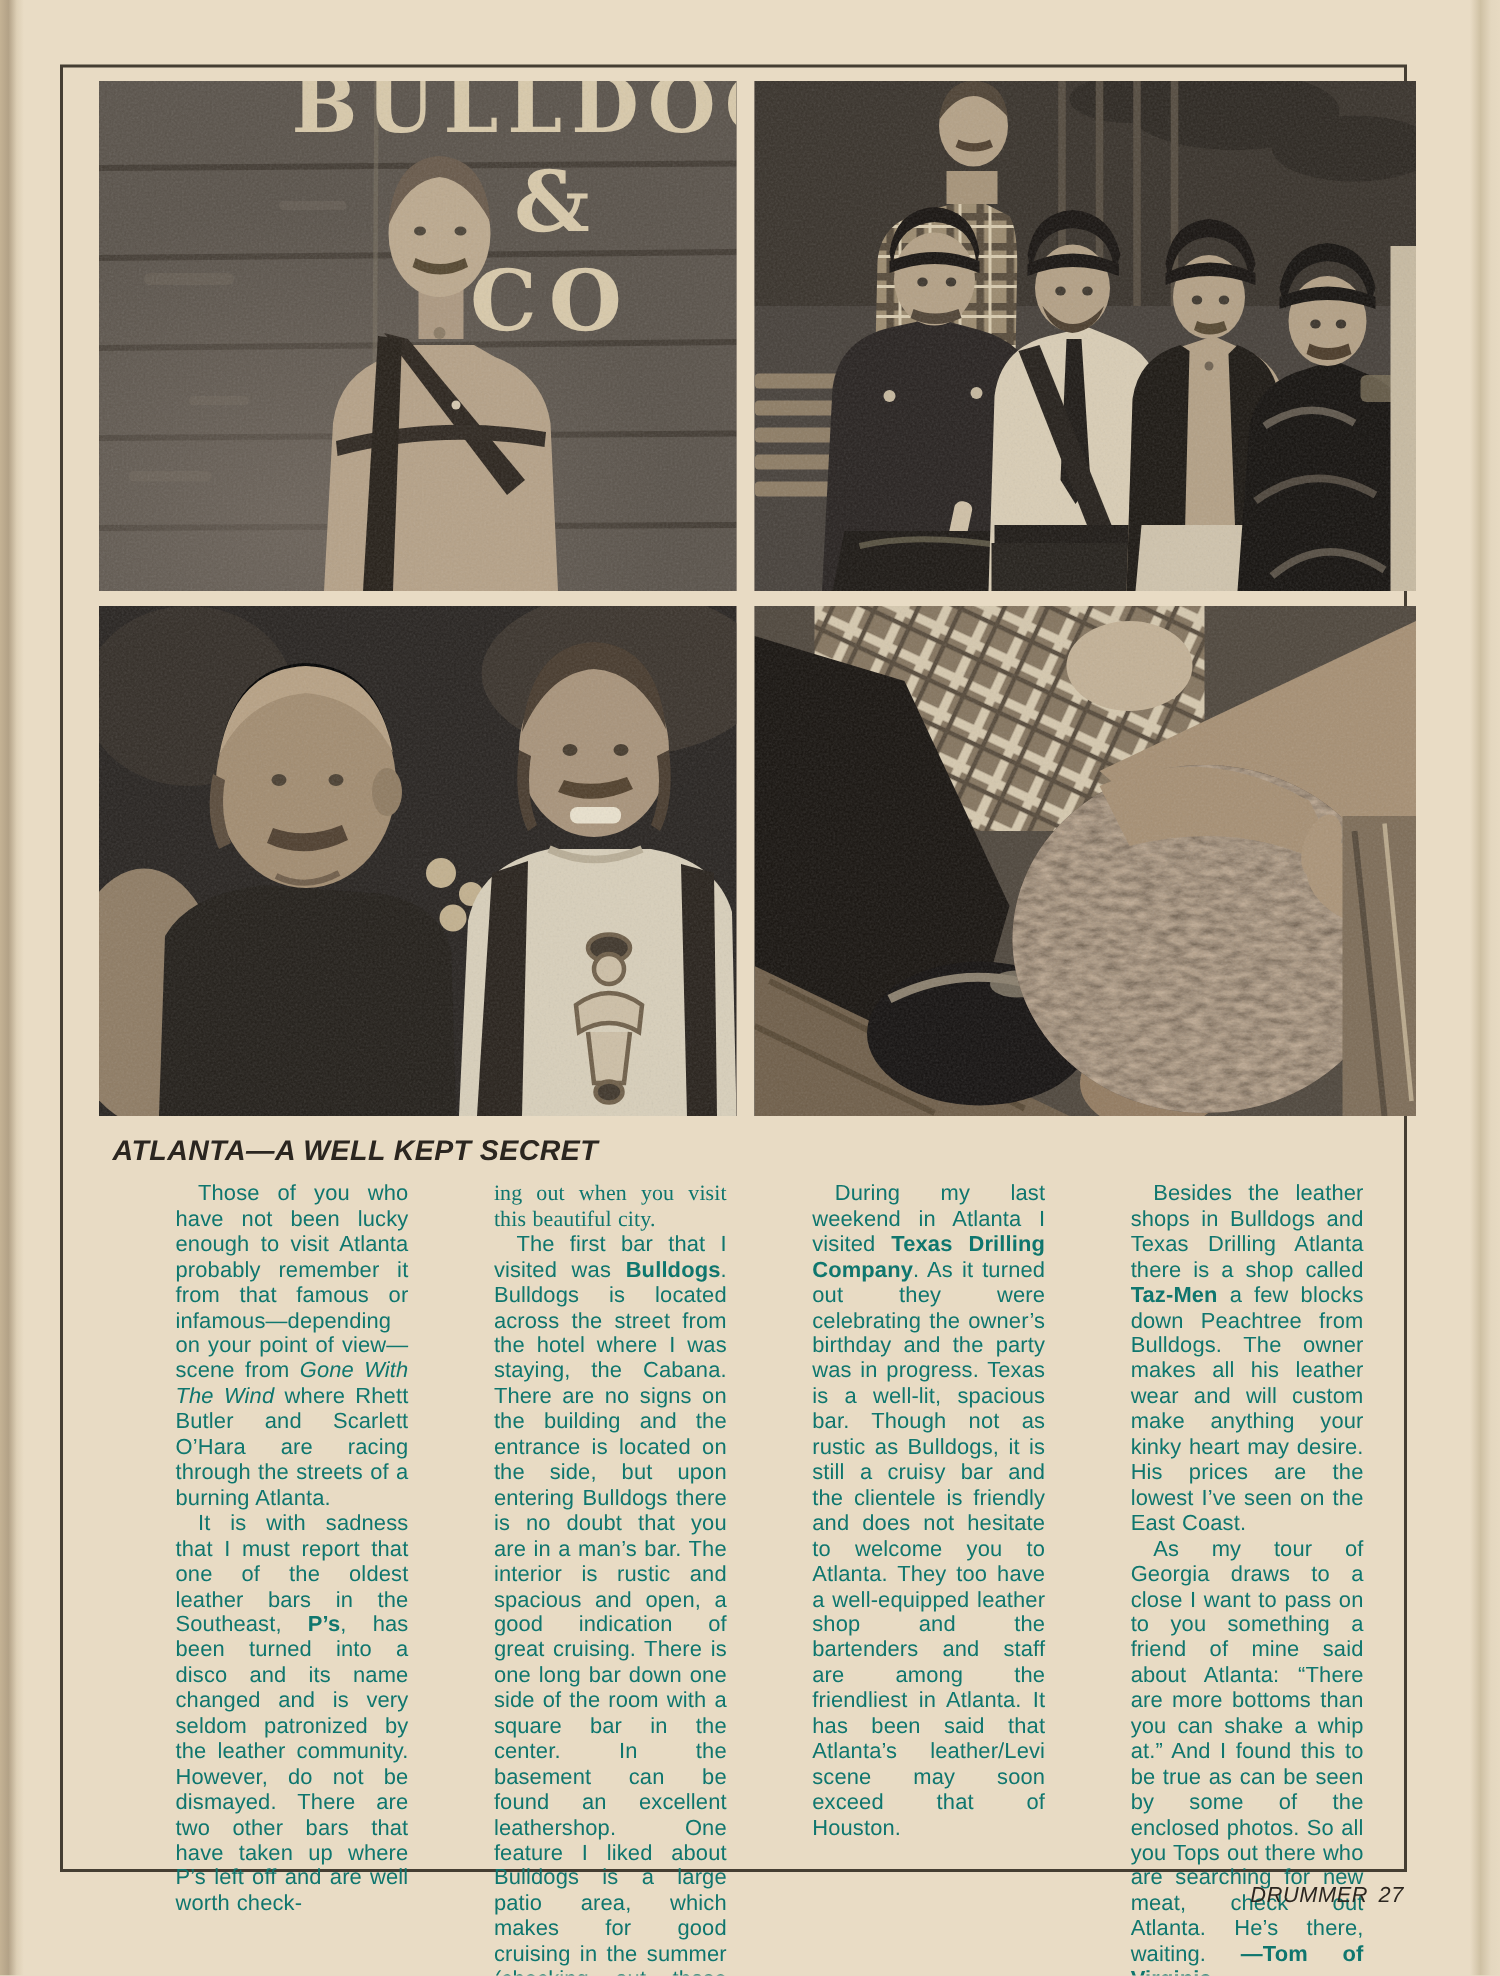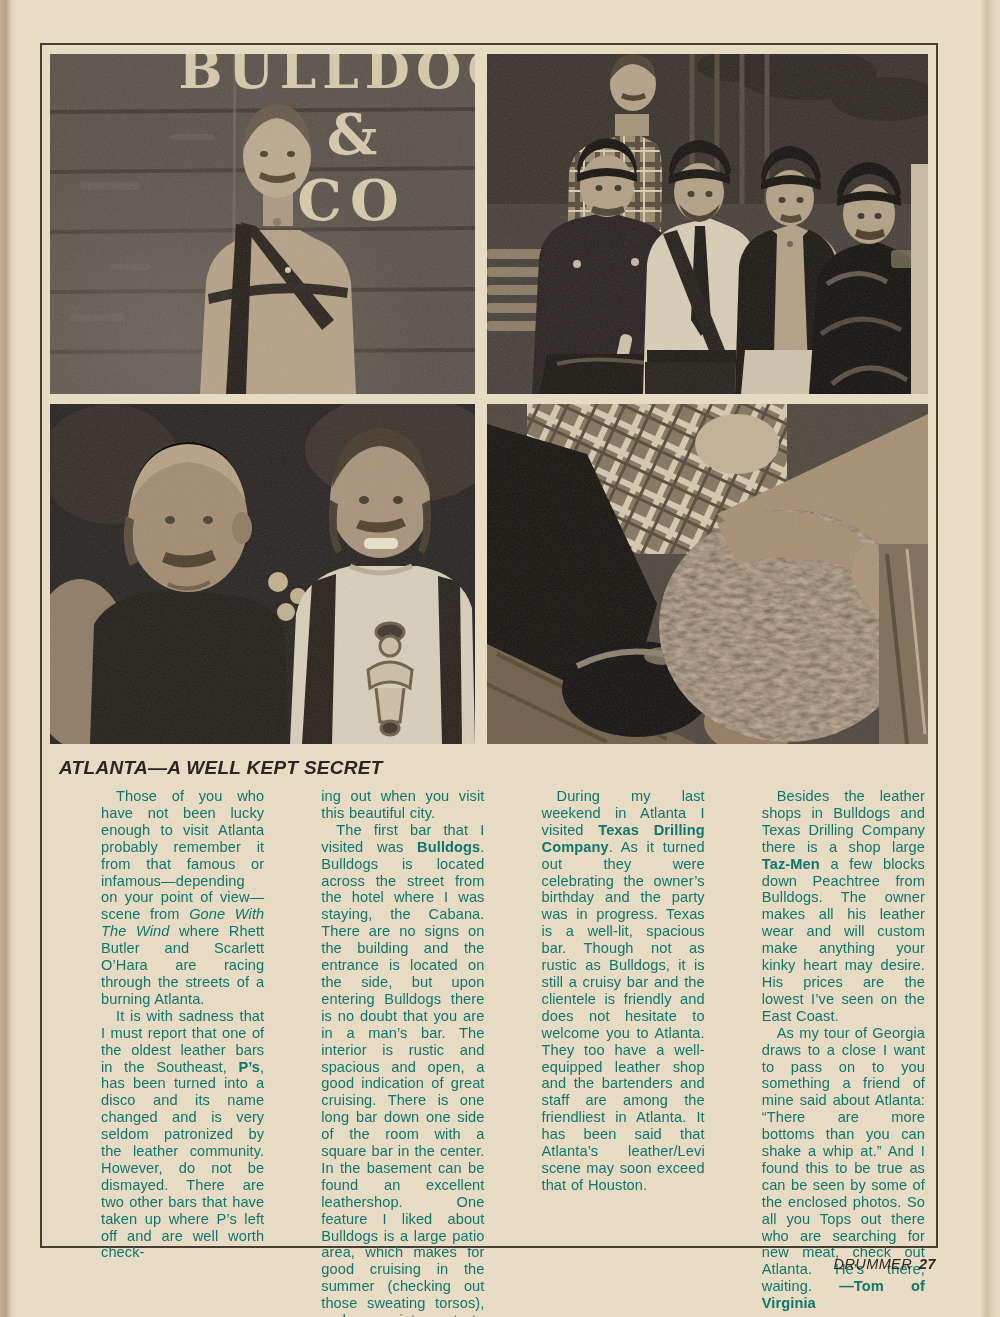--- a/index.html
+++ b/index.html
@@ -12,21 +12,21 @@
     position:absolute;left:0;top:0;width:16px;height:1317px;
     background:linear-gradient(90deg,#c4b294 0%,#b3a287 35%,#ddcfb5 70%,#e9dcc5 100%);
   }
   .page-edge-right{
     position:absolute;left:980px;top:0;width:20px;height:1317px;
     background:linear-gradient(90deg,#e9dcc5 0%,#cfc1a4 35%,#e4d7bf 70%,#e7dac2 100%);
   }
   .frame{
     position:absolute;left:40px;top:43px;width:898px;height:1205px;
     box-sizing:border-box;border:2px solid #453e33;background:#e8dbc4;
-    padding:9px 8px;
+    padding:9px 24px;
   }
   .photo-grid{
     display:grid;
     grid-template-columns:425px 441px;
     grid-template-rows:340px 340px;
     gap:10px 12px;
   }
   .photo{position:relative;overflow:hidden;background:#4a433c;}
   .photo svg{display:block;width:100%;height:100%;}
   .article{margin-top:13px;padding:0 3px;}
@@ -35,26 +35,26 @@
     color:#2b2620;margin:2px 0 9px 6px;
   }
   .columns{display:flex;gap:9px;}
   .col{
     width:211px;font-size:14.6px;line-height:16.9px;color:#0f766e;
     text-align:justify;letter-spacing:.1px;
     word-spacing:.5px;
     margin-left:48px;
   }
   .col p{margin:0;text-indent:15px;}
-  .col p.cont{text-indent:0;}
+  .col p.cont{text-indent:0;font-family:Liberation Serif, serif;}
   .footer{
     position:absolute;right:64px;top:1256px;
     font-style:italic;font-size:14.5px;color:#2b2620;letter-spacing:.4px;
   }
-  .footer .pagenum{font-weight:bold;margin-left:7px;}
+  .footer .pagenum{font-weight:normal;margin-left:7px;}
 </style>
 </head>
 <body>
 
 <div class="page-edge-left"></div>
 <div class="page-edge-right"></div>
 
 <div class="frame">
 
   <div class="photo-grid">
@@ -342,21 +342,21 @@
           <p><span>It is with sadness that I must report that one of the oldest leather bars in the Southeast, </span><span style="font-weight: bold;">P’s</span><span>, has been turned into a disco and its name changed and is very seldom patronized by the leather community. However, do not be dismayed. There are two other bars that have taken up where P’s left off and are well worth check-</span></p>
         </div>
       <div class="col">
           <p class="cont"><span>ing out when you visit this beautiful city.</span></p>
           <p><span>The first bar that I visited was </span><span style="font-weight: bold;">Bulldogs</span><span>. Bulldogs is located across the street from the hotel where I was staying, the Cabana. There are no signs on the building and the entrance is located on the side, but upon entering Bulldogs there is no doubt that you are in a man’s bar. The interior is rustic and spacious and open, a good indication of great cruising. There is one long bar down one side of the room with a square bar in the center. In the basement can be found an excellent leathershop. One feature I liked about Bulldogs is a large patio area, which makes for good cruising in the summer (checking out those sweating torsos), and a quiet spot to gather and carry on a conversation.</span></p>
         </div>
       <div class="col">
           <p><span>During my last weekend in Atlanta I visited </span><span style="font-weight: bold;">Texas Drilling Company</span><span>. As it turned out they were celebrating the owner’s birthday and the party was in progress. Texas is a well-lit, spacious bar. Though not as rustic as Bulldogs, it is still a cruisy bar and the clientele is friendly and does not hesitate to welcome you to Atlanta. They too have a well-equipped leather shop and the bartenders and staff are among the friendliest in Atlanta. It has been said that Atlanta’s leather/Levi scene may soon exceed that of Houston.</span></p>
         </div>
       <div class="col">
-          <p><span>Besides the leather shops in Bulldogs and Texas Drilling Company there is a shop large </span><span style="font-weight: bold;">Taz-Men</span><span> a few blocks down Peachtree from Bulldogs. The owner makes all his leather wear and will custom make anything your kinky heart may desire. His prices are the lowest I’ve seen on the East Coast.</span></p>
+          <p><span>Besides the leather shops in Bulldogs and Texas Drilling Atlanta there is a shop called </span><span style="font-weight: bold;">Taz-Men</span><span> a few blocks down Peachtree from Bulldogs. The owner makes all his leather wear and will custom make anything your kinky heart may desire. His prices are the lowest I’ve seen on the East Coast.</span></p>
           <p><span>As my tour of Georgia draws to a close I want to pass on to you something a friend of mine said about Atlanta: “There are more bottoms than you can shake a whip at.” And I found this to be true as can be seen by some of the enclosed photos. So all you Tops out there who are searching for new meat, check out Atlanta. He’s there, waiting. </span><span style="font-weight: bold;">—Tom of Virginia</span></p>
         </div>
     </div>
   </div>
 
 </div>
 
 <div class="footer">
   <span>DRUMMER</span><span class="pagenum">27</span>
 </div>

